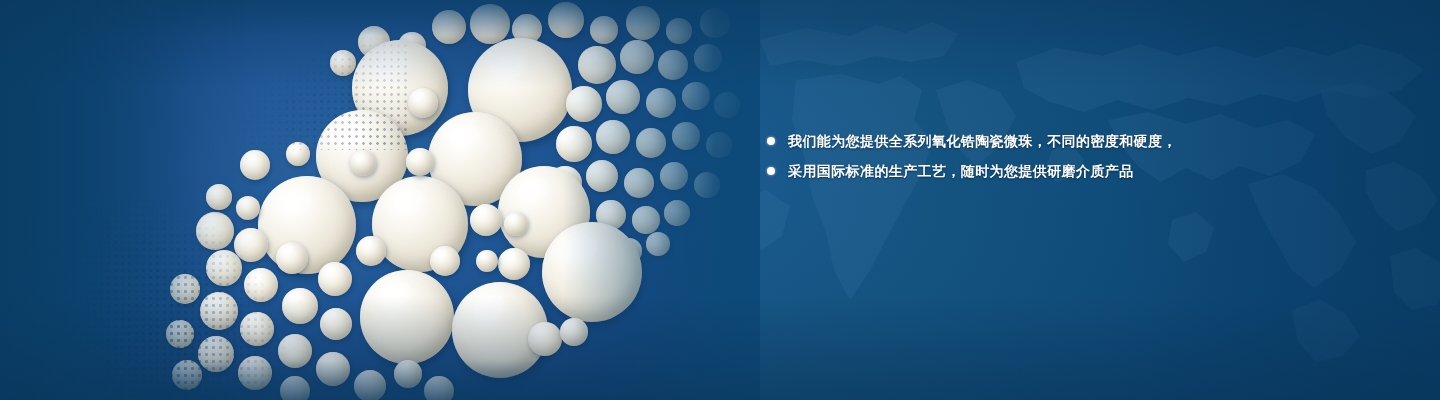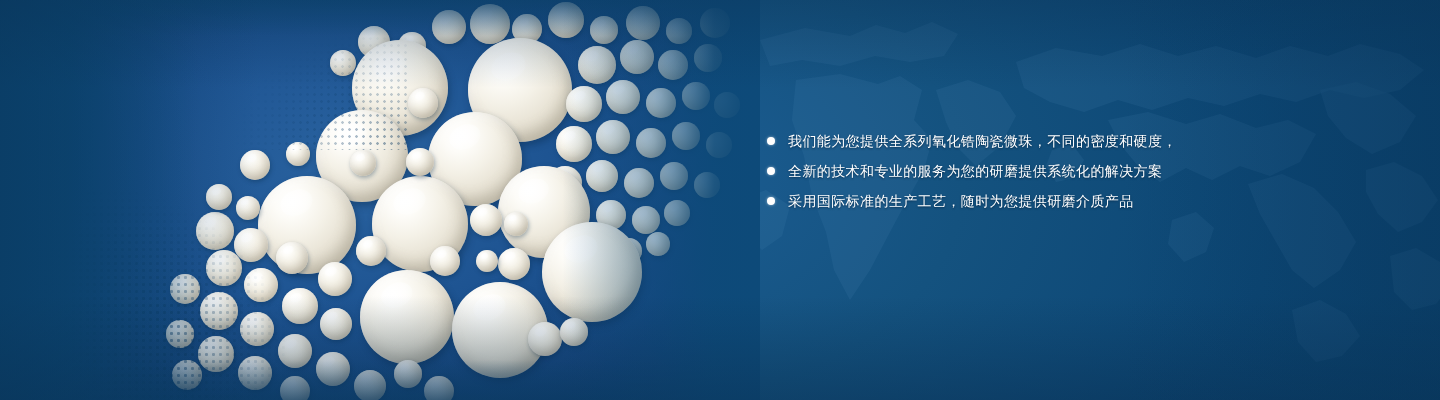--- a/index.html
+++ b/index.html
@@ -119,21 +119,21 @@
   }
   .headline{
     font-size:30px;
     line-height:40px;
     letter-spacing:1px;
     color:#ffffff;
     font-weight:400;
     text-shadow:0 1px 3px rgba(4,30,56,.75);
     white-space:nowrap;
   }
-  .bullets{ margin-top:26px; }
+  .bullets{ margin-top:26px;font-weight:bold; }
   .bullet{
     position:relative;
     padding-left:23px;
     margin-bottom:8px;
     color:#ffffff;
     font-size:14px;
     line-height:22px;
     letter-spacing:.4px;
     text-shadow:0 1px 2px rgba(4,30,56,.7);
   }
@@ -280,24 +280,20 @@
   <div class="copy">
 
 
     <div class="bullets">
 
       <div class="bullet">
         <span class="dot"></span>
         <span class="bullet-line">我们能为您提供全系列氧化锆陶瓷微珠，不同的密度和硬度，</span>
       </div>
 
-      <div class="bullet">
-        <span class="dot"></span>
-        <span class="bullet-line">全新的技术和专业的服务为您的研磨提供系统化的解决方案</span>
-      </div>
 
       <div class="bullet">
         <span class="dot"></span>
         <span class="bullet-line">采用国际标准的生产工艺，随时为您提供研磨介质产品</span>
       </div>
 
     </div>
   </div>
 
 </div>

